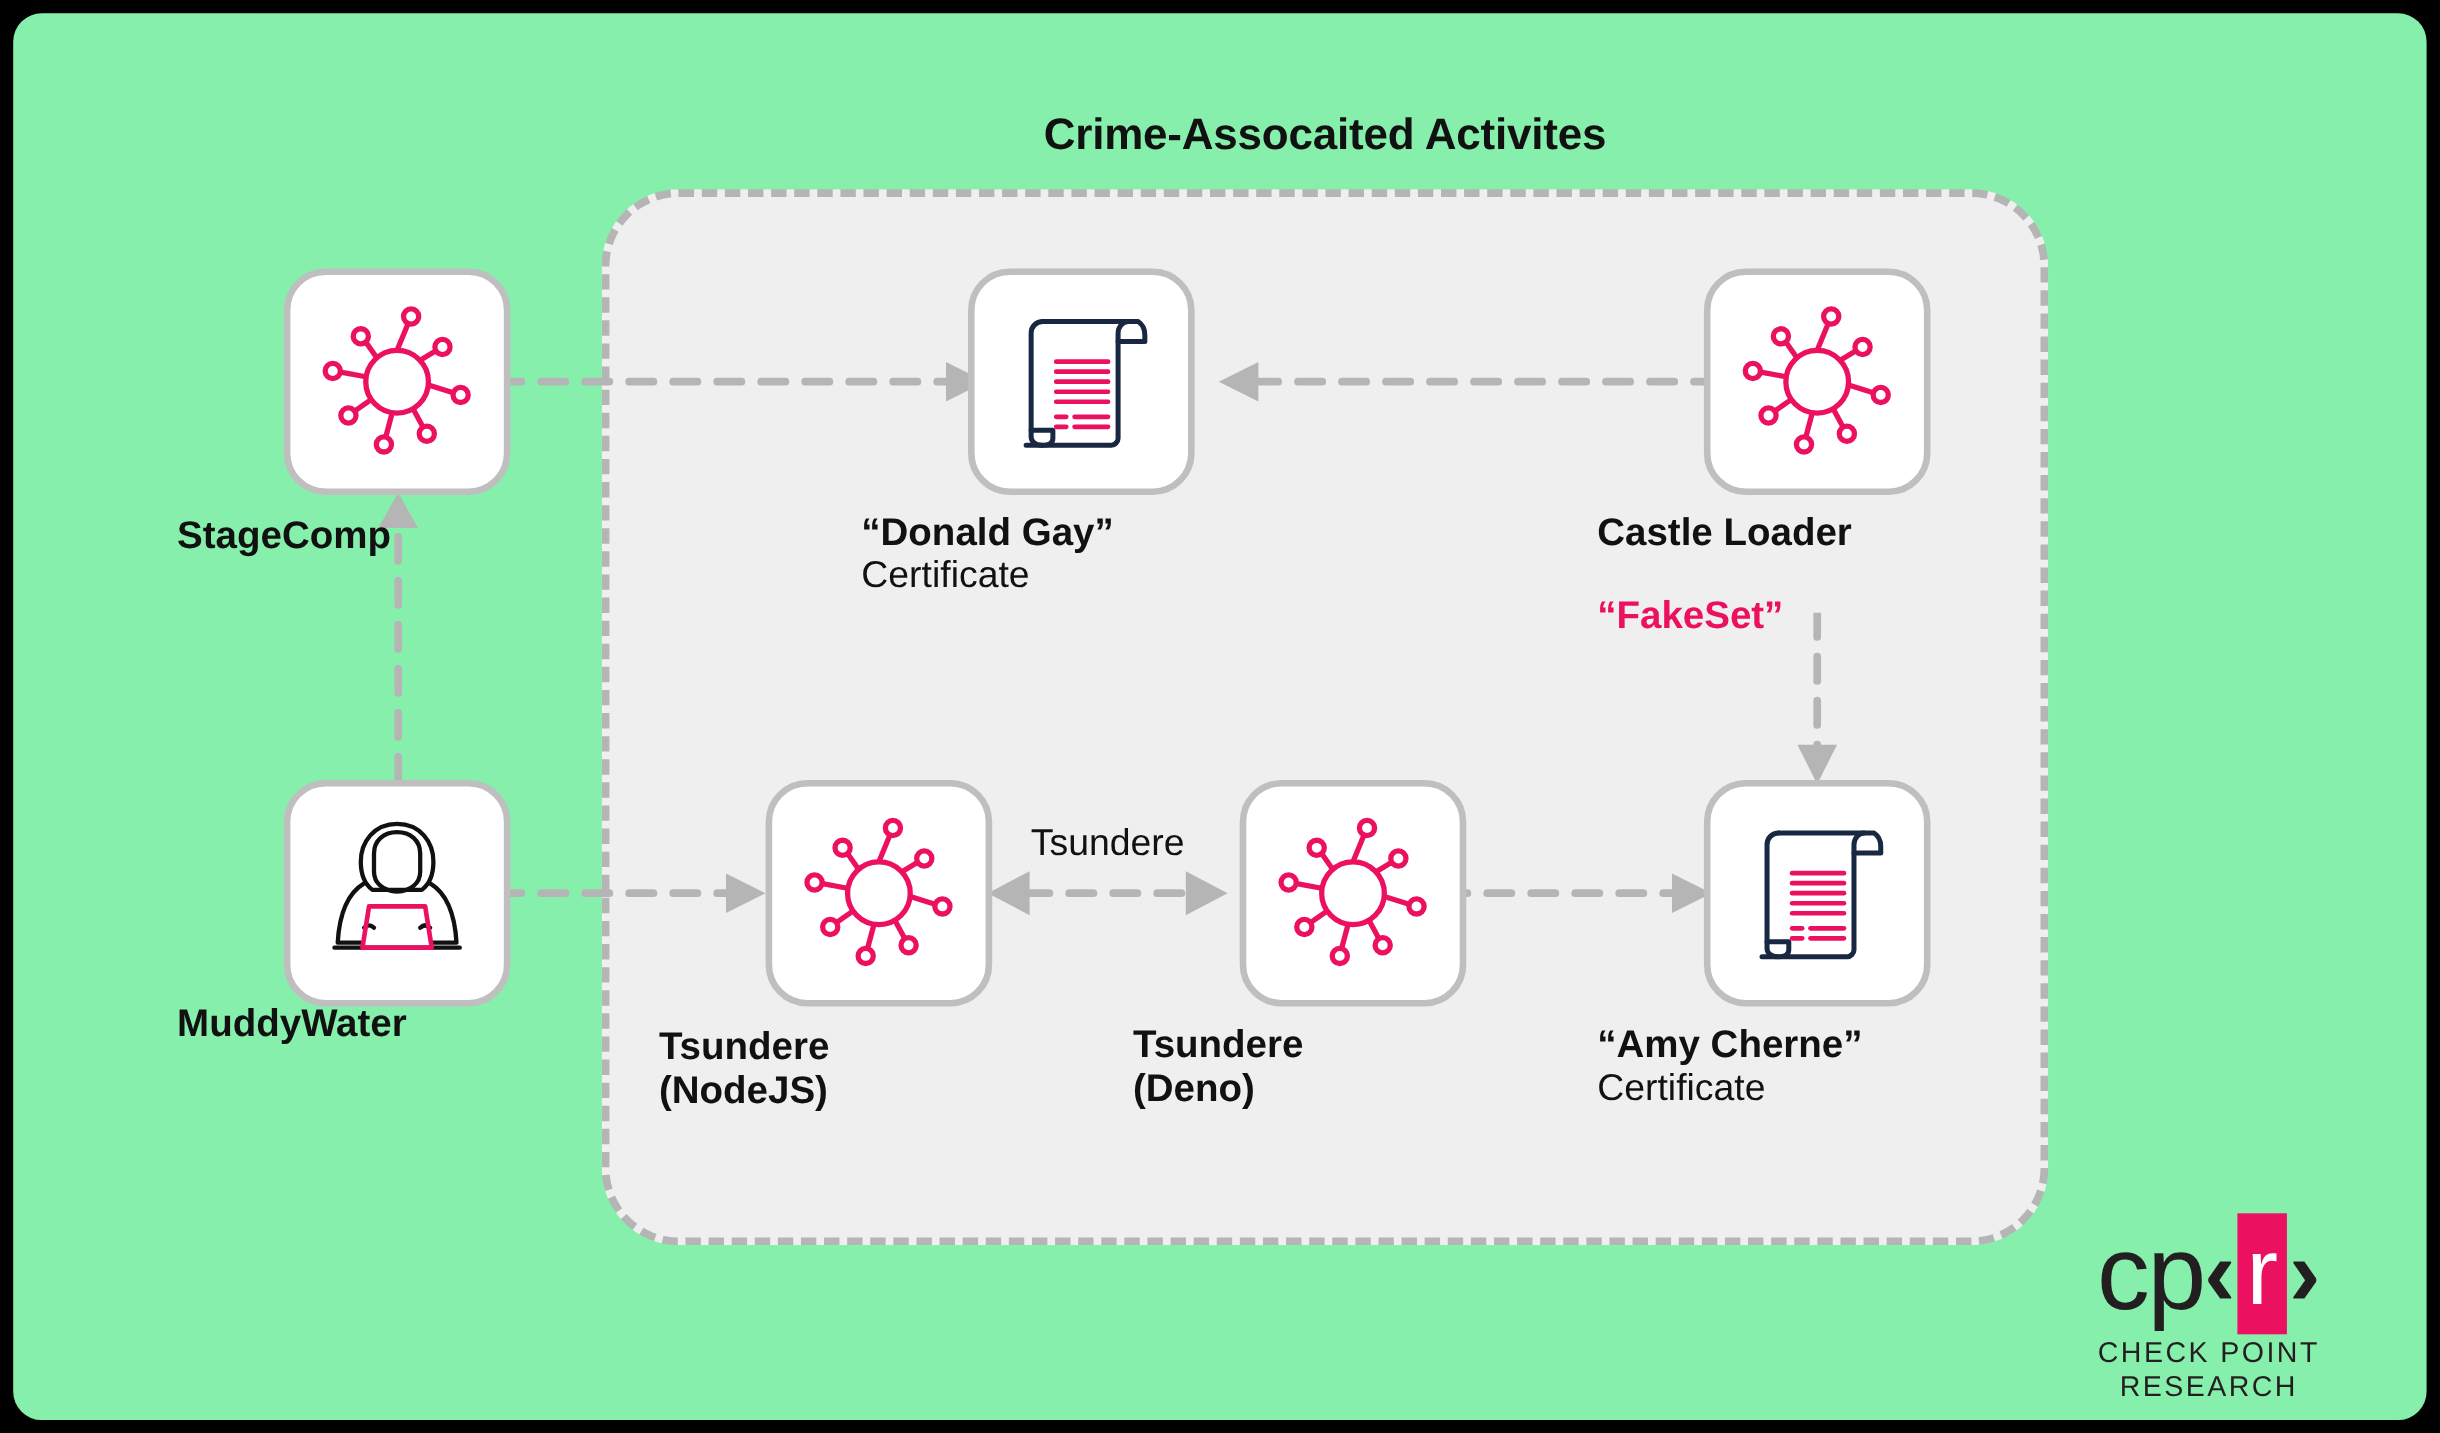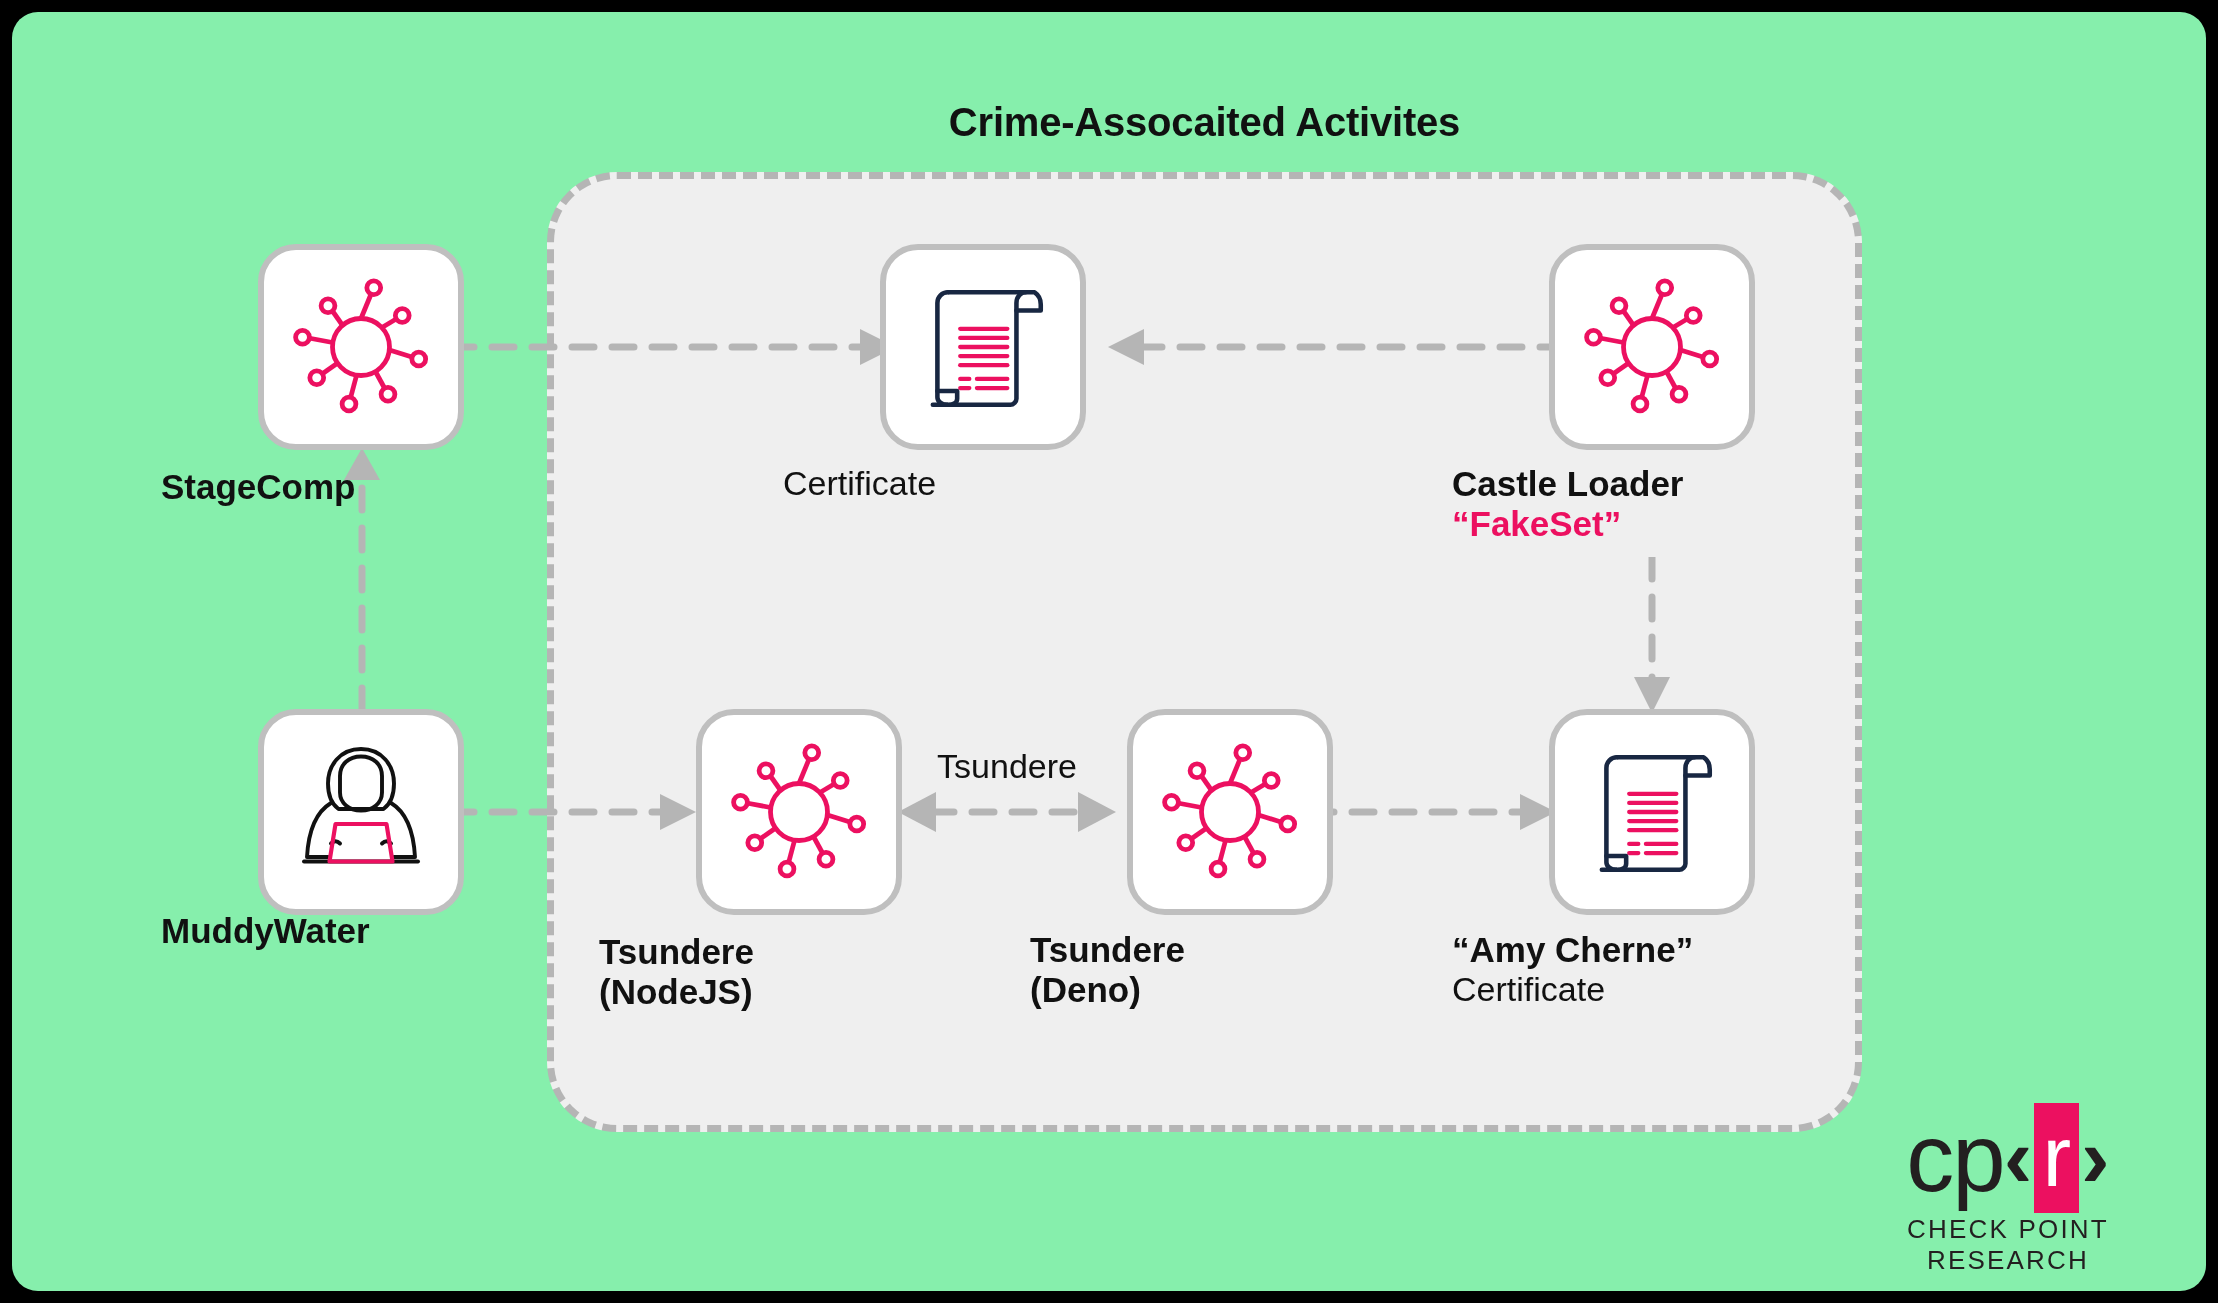--- a/index.html
+++ b/index.html
@@ -68,21 +68,21 @@
 
   .node-label {
     position: absolute;
     text-align: left;
     z-index: 7;
     line-height: 1.14;
     color: #111111;
   }
   .lbl-bold  { font-size: 35px; font-weight: bold; white-space: nowrap; }
   .lbl-reg   { font-size: 34px; font-weight: normal; white-space: nowrap; }
-  .lbl-pink  { font-size: 35px; font-weight: bold; color: #EC1060; white-space: nowrap; }
+  .lbl-pink  { font-size: 35px; font-weight: bold; color: #EC1060; white-space: nowrap; margin-top: 36px; }
 
   
   .conn { position: absolute; z-index: 4; }
 
   .edge-label {
     position: absolute;
     font-size: 34px;
     color: #111111;
     z-index: 7;
     white-space: nowrap;
@@ -245,20 +245,21 @@
           <line x1="35" y1="62" x2="66" y2="62"></line>
           <line x1="35" y1="71" x2="41" y2="71"></line>
           <line x1="46" y1="71" x2="66" y2="71"></line>
           <line x1="35" y1="77" x2="41" y2="77"></line>
           <line x1="46" y1="77" x2="66" y2="77"></line>
         </g>
       </svg>
     </span>
   </div>
   <div class="node-label" style="left:771px; top:452px; width:400px;">
+    <div class="lbl-bold">“Donald Gay”</div>
     <div class="lbl-reg">Certificate</div>
   </div>
 
   <div class="node-box" style="left:1537px; top:232px;">
     <span>
       <svg width="150" height="150" viewBox="0 0 100 100" fill="none" stroke="#EC1060" stroke-width="3.2">
         <circle cx="50" cy="50" r="19"></circle>
         <line x1="50" y1="31" x2="57" y2="14"></line>
           <circle cx="58.5" cy="10.5" r="4.6"></circle>
         <line x1="64" y1="37" x2="74" y2="31"></line>

